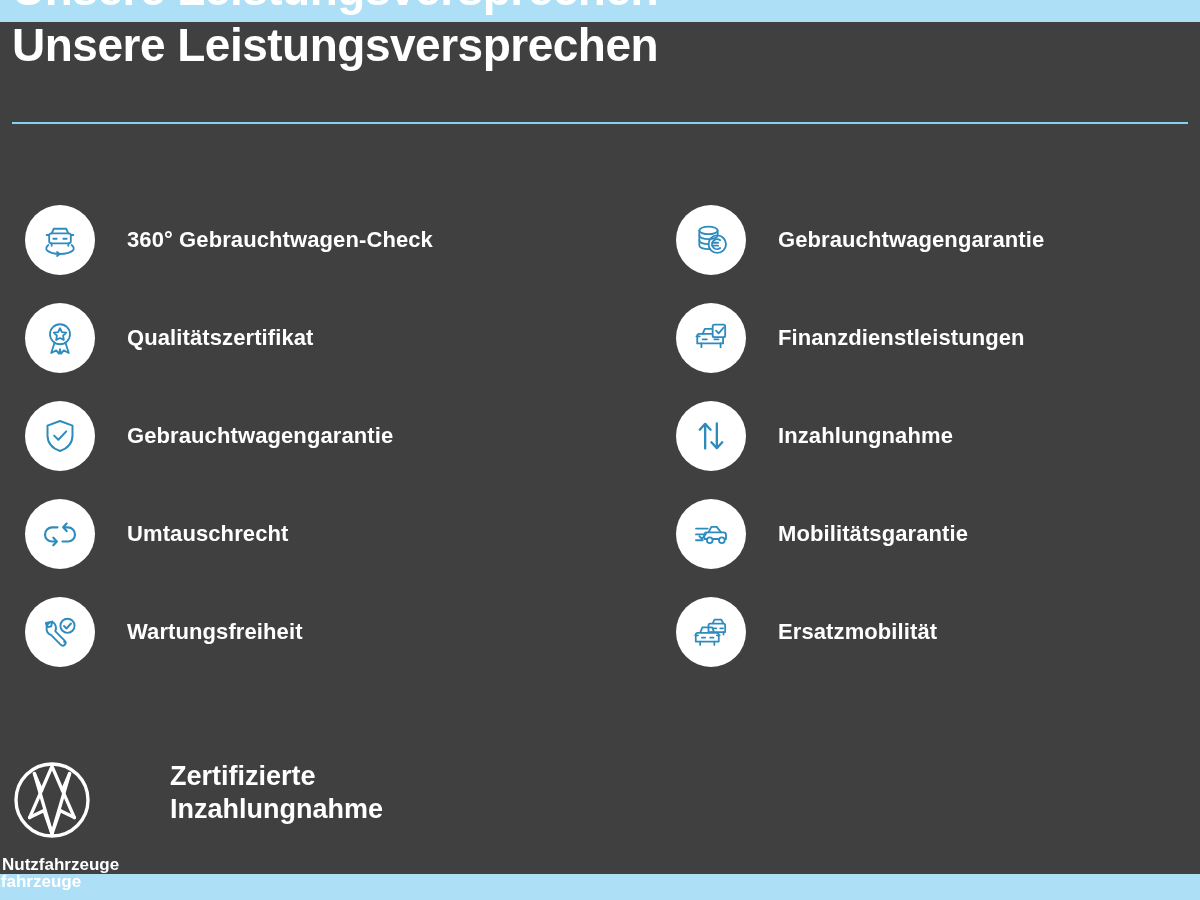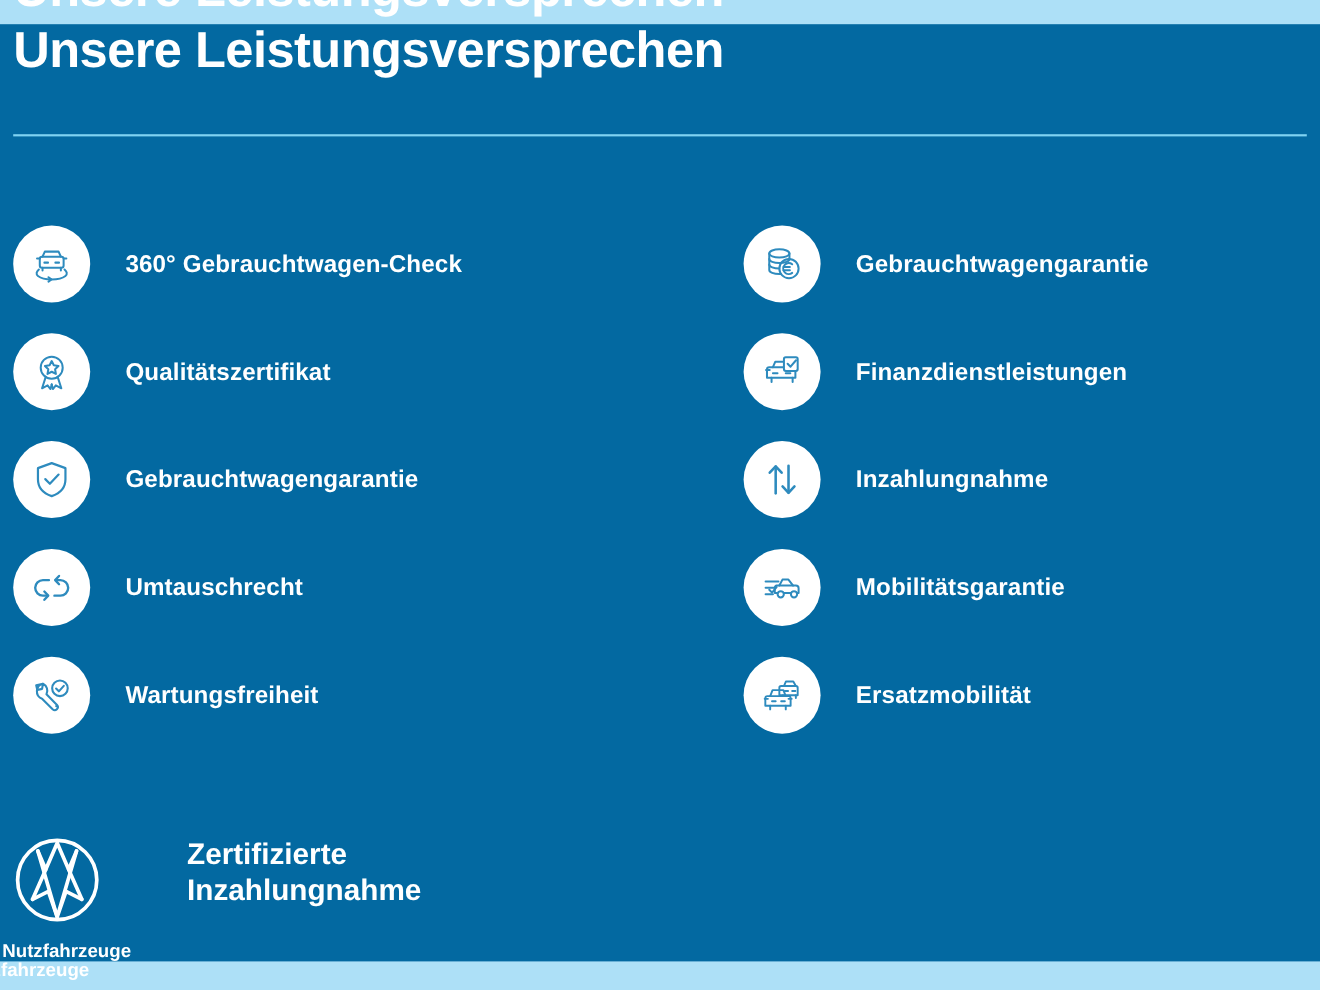--- a/index.html
+++ b/index.html
@@ -11,21 +11,21 @@
     height: 900px;
     overflow: hidden;
     font-family: "Liberation Sans", sans-serif;
     background: #00ACEC;
   }
 
   #slide {
     position: relative;
     width: 1200px;
     height: 900px;
-    background: #0369a1;
+    background: #404040;
     overflow: hidden;
   }
 
   
   .ghost-band {
     position: absolute;
     left: 0;
     width: 1200px;
     background: #ADE0F7;
     overflow: hidden;
@@ -80,21 +80,21 @@
     position: absolute;
     left: 0;
     top: 205px;
     width: 1200px;
   }
   .col {
     position: absolute;
     top: 0;
     width: 560px;
   }
-  .col.left  { left: 12px; }
+  .col.left  { left: 25px; }
   .col.right { left: 676px; }
 
   .item {
     position: relative;
     height: 98px;
     display: flex;
     align-items: flex-start;
   }
   .badge {
     width: 70px;

